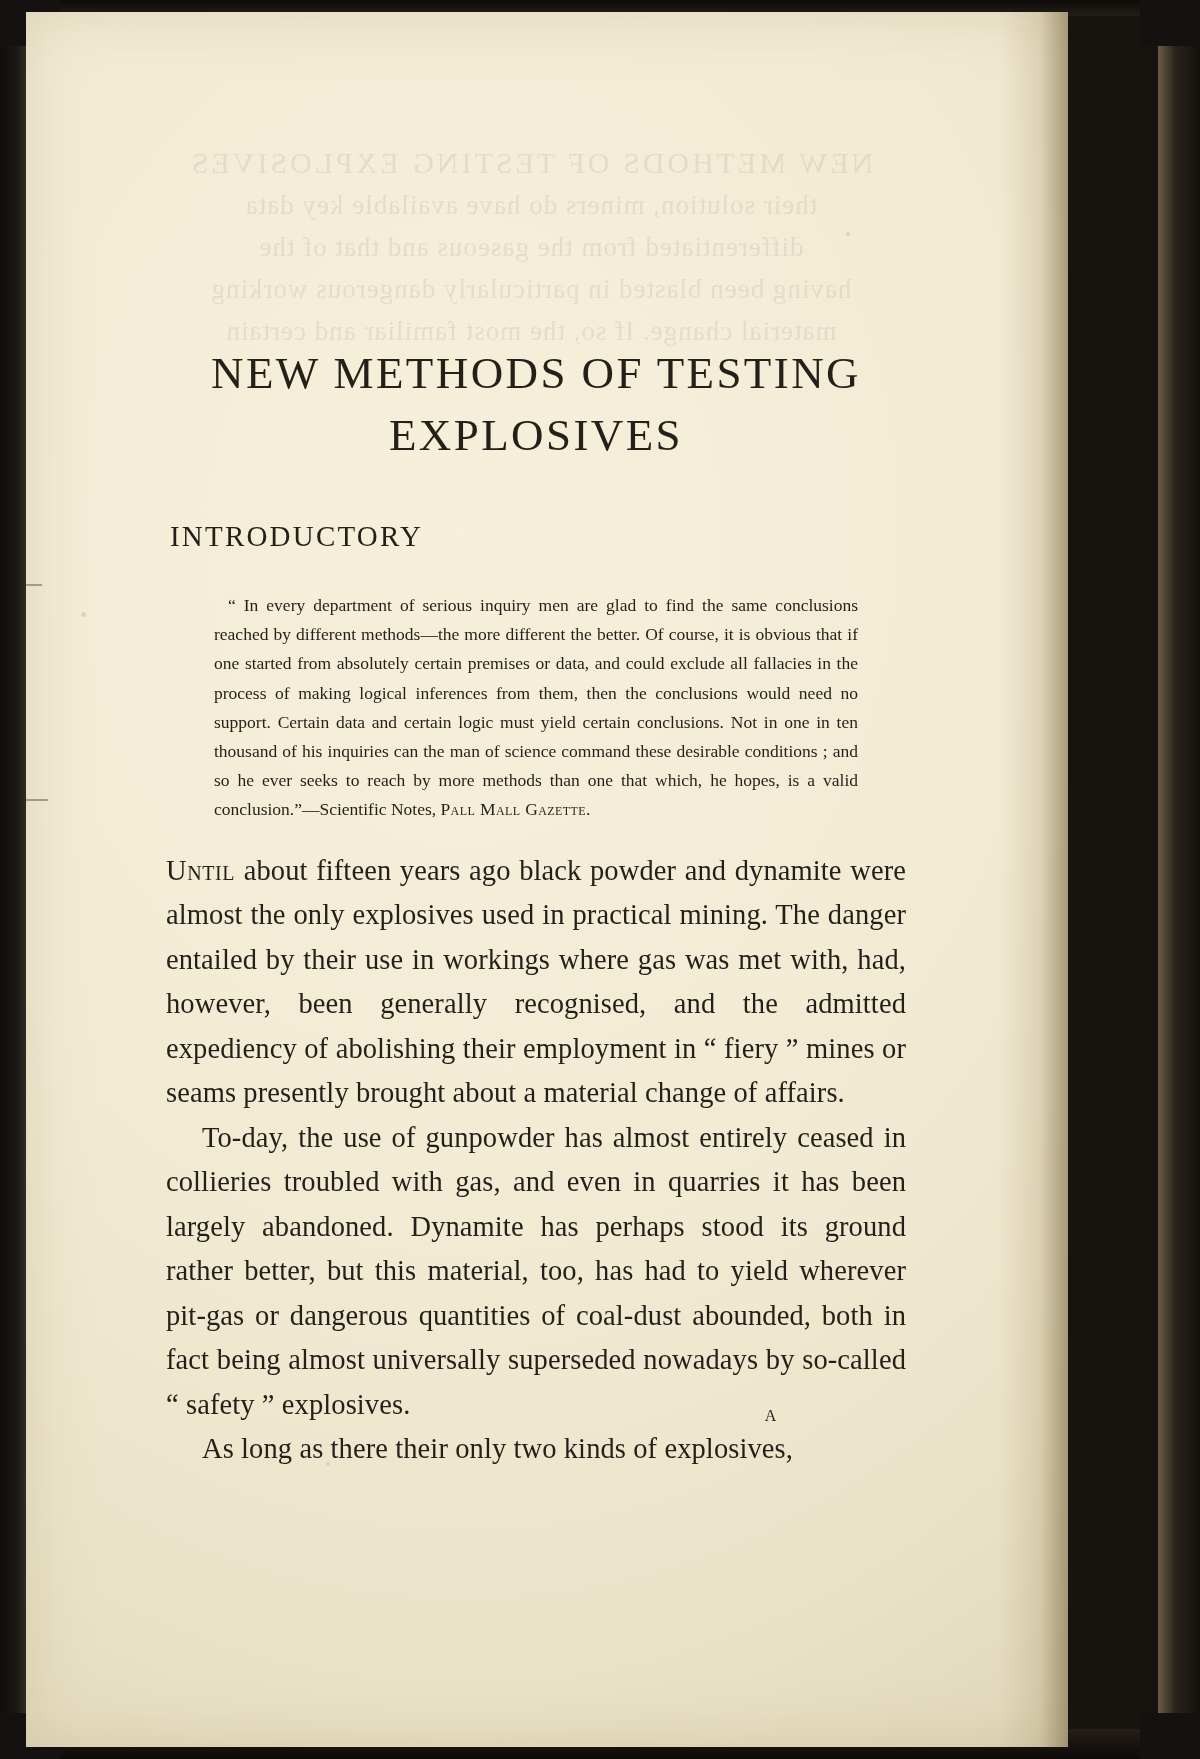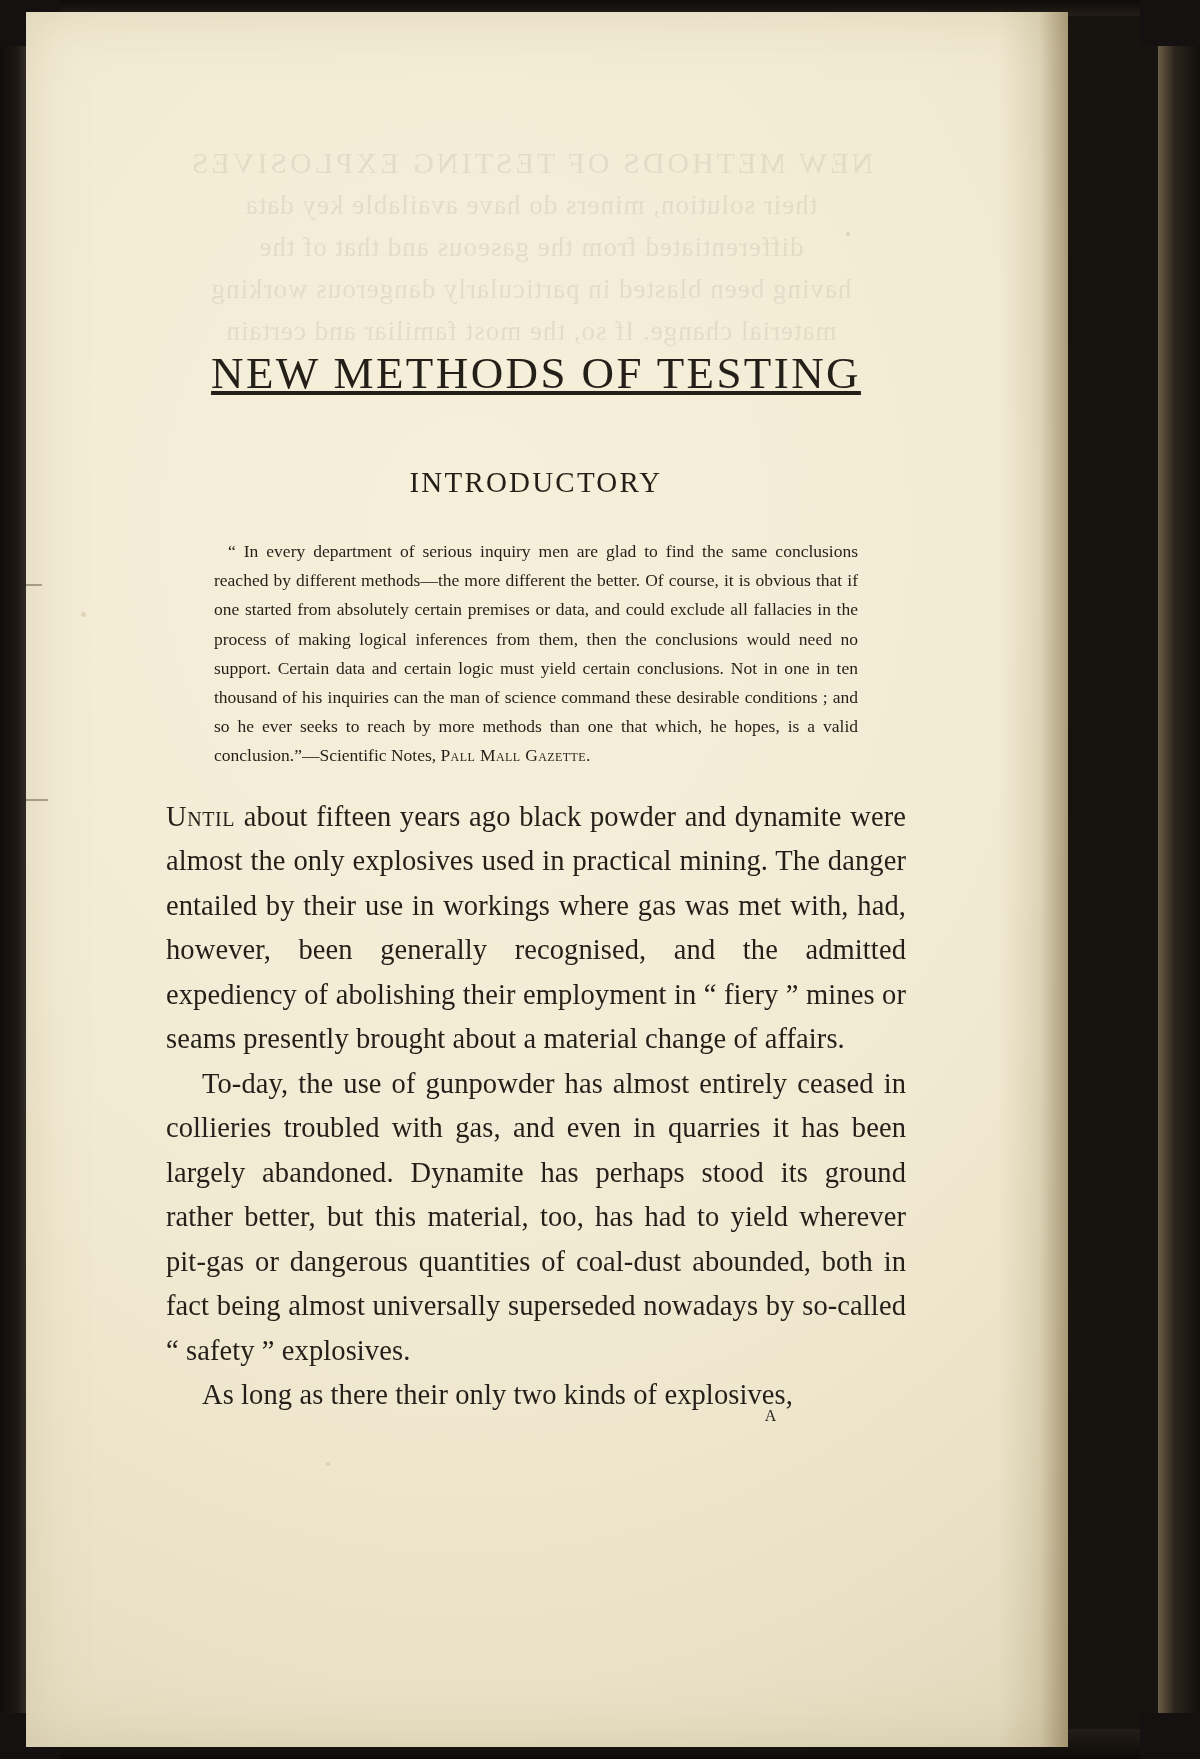--- a/index.html
+++ b/index.html
@@ -114,29 +114,29 @@
   h1.title {
     margin: 0;
     padding-top: 330px;
     font-size: 45px;
     line-height: 62px;
     letter-spacing: 2.4px;
     font-weight: normal;
     text-align: center;
     font-family: "Liberation Serif", serif;
   }
-  h1.title .ln { display: block; text-decoration: underline; }
+  h1.title .ln { display: block; }
 
   h2.subtitle {
-    margin: 12px;
+    margin: 4px;
     padding-top: 50px;
     font-size: 29px;
     letter-spacing: 2.2px;
     font-weight: normal;
-    text-align: center;
+    text-align: left;
   }
 
   .epigraph {
     margin: 38px 48px 0 48px;
     font-size: 17.5px;
     line-height: 29.2px;
     text-align: justify;
     color: #241f19;
     font-family: "Liberation Serif", serif;
   }
@@ -214,20 +214,21 @@
     <div class="margin-tick" style="left:0px; top:787px; width:22px; height:2px;"></div>
 
     <div class="speckle" style="left:55px; top:600px; width:5px; height:5px;"></div>
     <div class="speckle" style="left:300px; top:1450px; width:4px; height:4px;"></div>
     <div class="speckle" style="left:820px; top:220px; width:4px; height:4px;"></div>
 
     <div class="content">
 
       <h1 class="title">
         <span class="ln">NEW METHODS OF TESTING</span>
+        <span class="ln">EXPLOSIVES</span>
       </h1>
 
       <h2 class="subtitle">INTRODUCTORY</h2>
 
       <blockquote class="epigraph">
         <p><span>“ In every department of serious inquiry men are glad to find the same conclusions reached by different methods—the more different the better. Of course, it is obvious that if one started from absolutely certain premises or data, and could exclude all fallacies in the process of making logical inferences from them, then the conclusions would need no support.  Certain data and certain logic must yield certain conclusions.  Not in one in ten thousand of his inquiries can the man of science command these desirable conditions ; and so he ever seeks to reach by more methods than one that which, he hopes, is a valid conclusion.”—</span><span class="src-italic">Scientific Notes</span><span>, </span><span class="smallcaps">Pall Mall Gazette.</span></p>
       </blockquote>
 
       <div class="body-text">
         <p class="first"><span class="sc">Until</span><span> about fifteen years ago black powder and dynamite were almost the only explosives used in practical mining.  The danger entailed by their use in workings where gas was met with, had, however, been generally recognised, and the admitted expediency of abolishing their employment in “ fiery ” mines or seams presently brought about a material change of affairs.</span></p>

